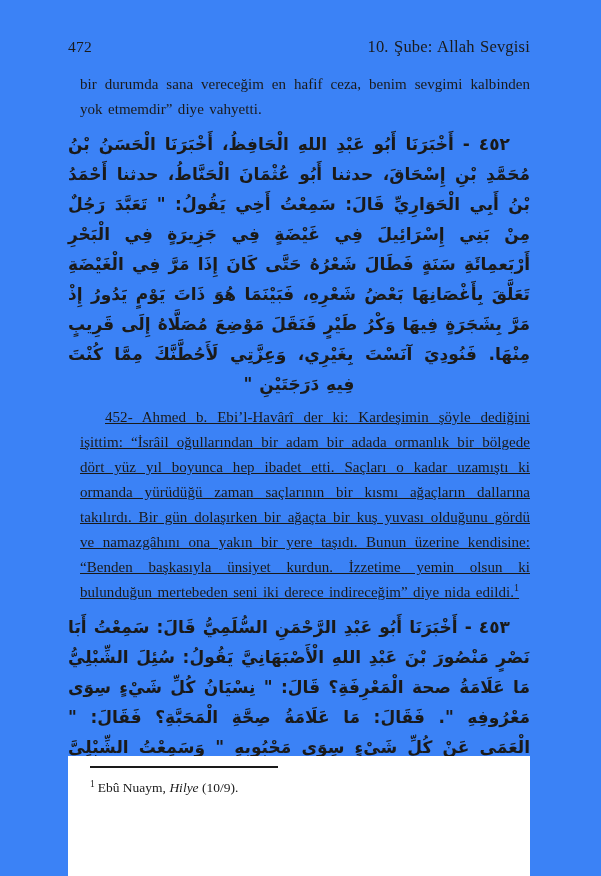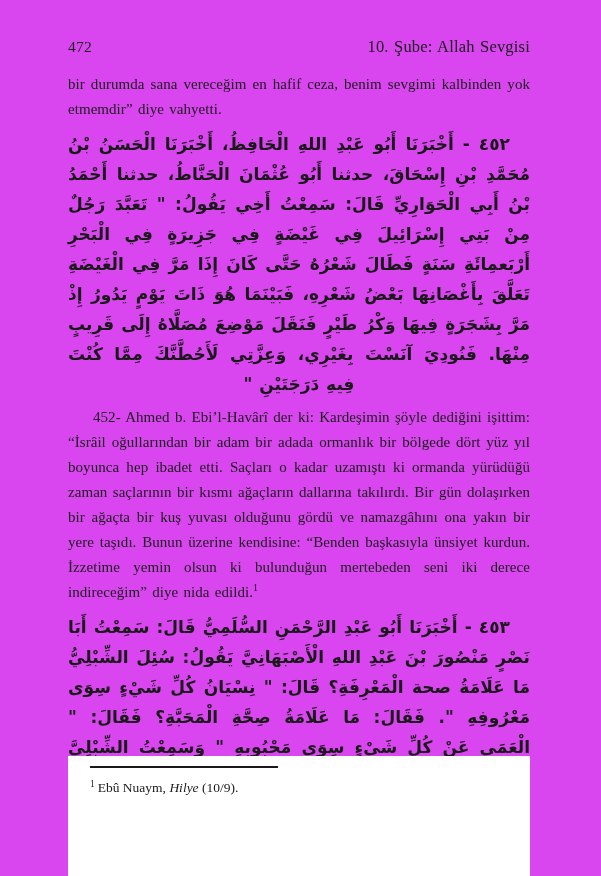--- a/index.html
+++ b/index.html
@@ -4,21 +4,21 @@
 <style>
   html, body {
     margin: 0;
     padding: 0;
     background: #ffffff;
   }
   .page {
     position: relative;
     width: 601px;
     height: 876px;
-    background: #d946ef;
+    background: #3b82f6;
     color: #1a1a1a;
     font-family: "Liberation Serif", serif;
     overflow: hidden;
   }
   .page-header {
     position: absolute;
     left: 68px;
     right: 71px;
     top: 37px;
     height: 22px;
@@ -43,24 +43,25 @@
     right: 71px;
     top: 72px;
   }
   .tr {
     font-size: 15px;
     line-height: 25px;
     text-align: justify;
     text-align-last: left;
     letter-spacing: 0.05px;
     word-spacing: 1.5px;
-    margin: 0 0 5px 0;
+    margin: 0 0 5px 12px;
   }
   .tr.indent {
     text-indent: 25px;
+    text-decoration: underline;
   }
   .ar {
     direction: rtl;
     unicode-bidi: embed;
     font-family: "DejaVu Sans", sans-serif;
     font-size: 17px;
     line-height: 30px;
     text-align: justify;
     text-align-last: center;
     text-indent: 20px;

